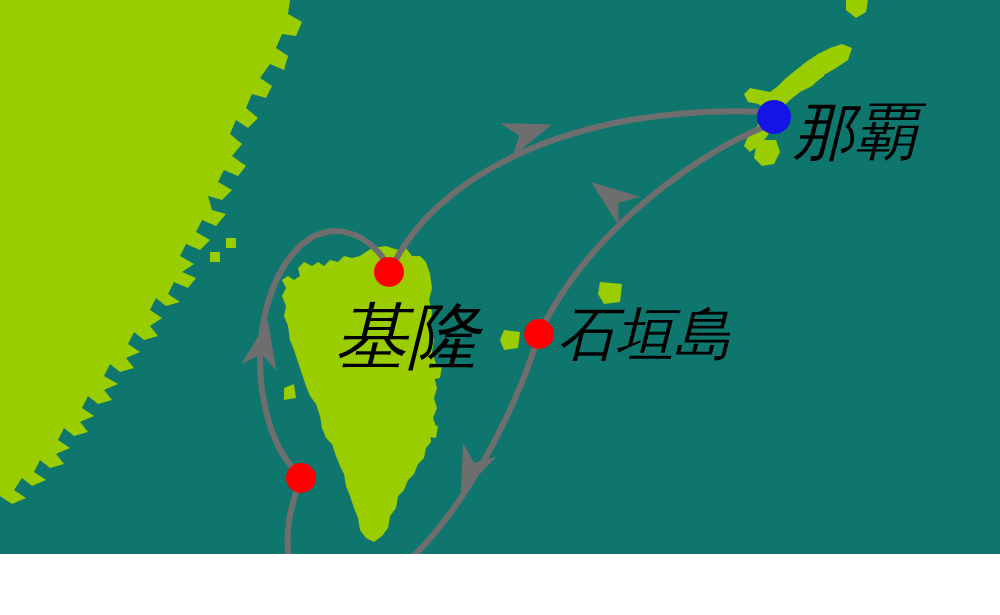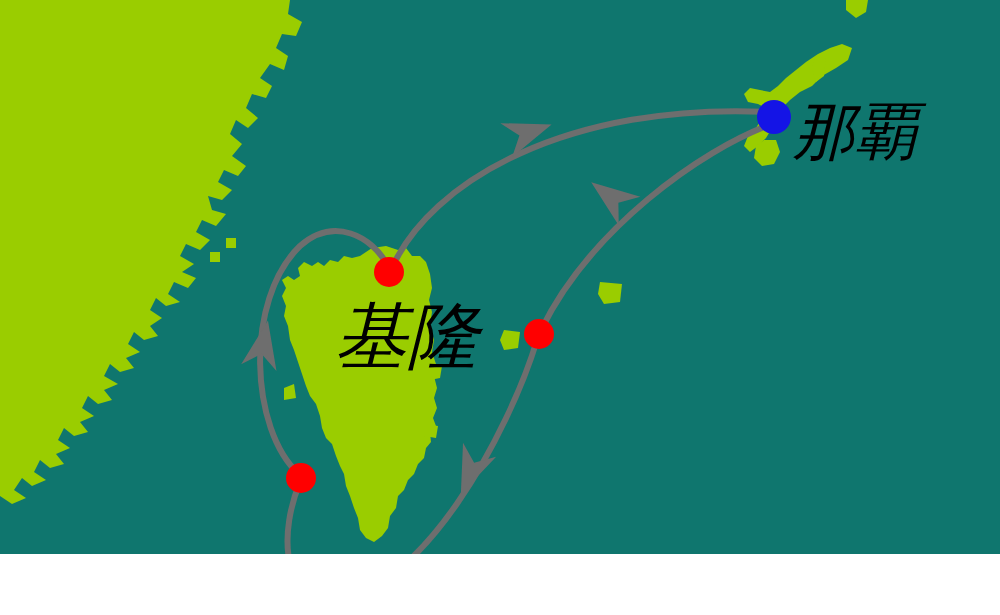--- a/index.html
+++ b/index.html
@@ -169,15 +169,16 @@
       <circle cx="539" cy="334" r="15" fill="#FF0000"></circle>
       <circle cx="301" cy="478" r="15" fill="#FF0000"></circle>
       <circle cx="774" cy="117" r="17" fill="#1414E6"></circle>
     </g>
   </svg>
 
   <div class="city-label" id="label-naha">那覇</div>
 
   <div class="city-label" id="label-keelung">基隆</div>
 
+  <div class="city-label" id="label-ishigaki">石垣島</div>
 
 
 </div>
 
 </body></html>

